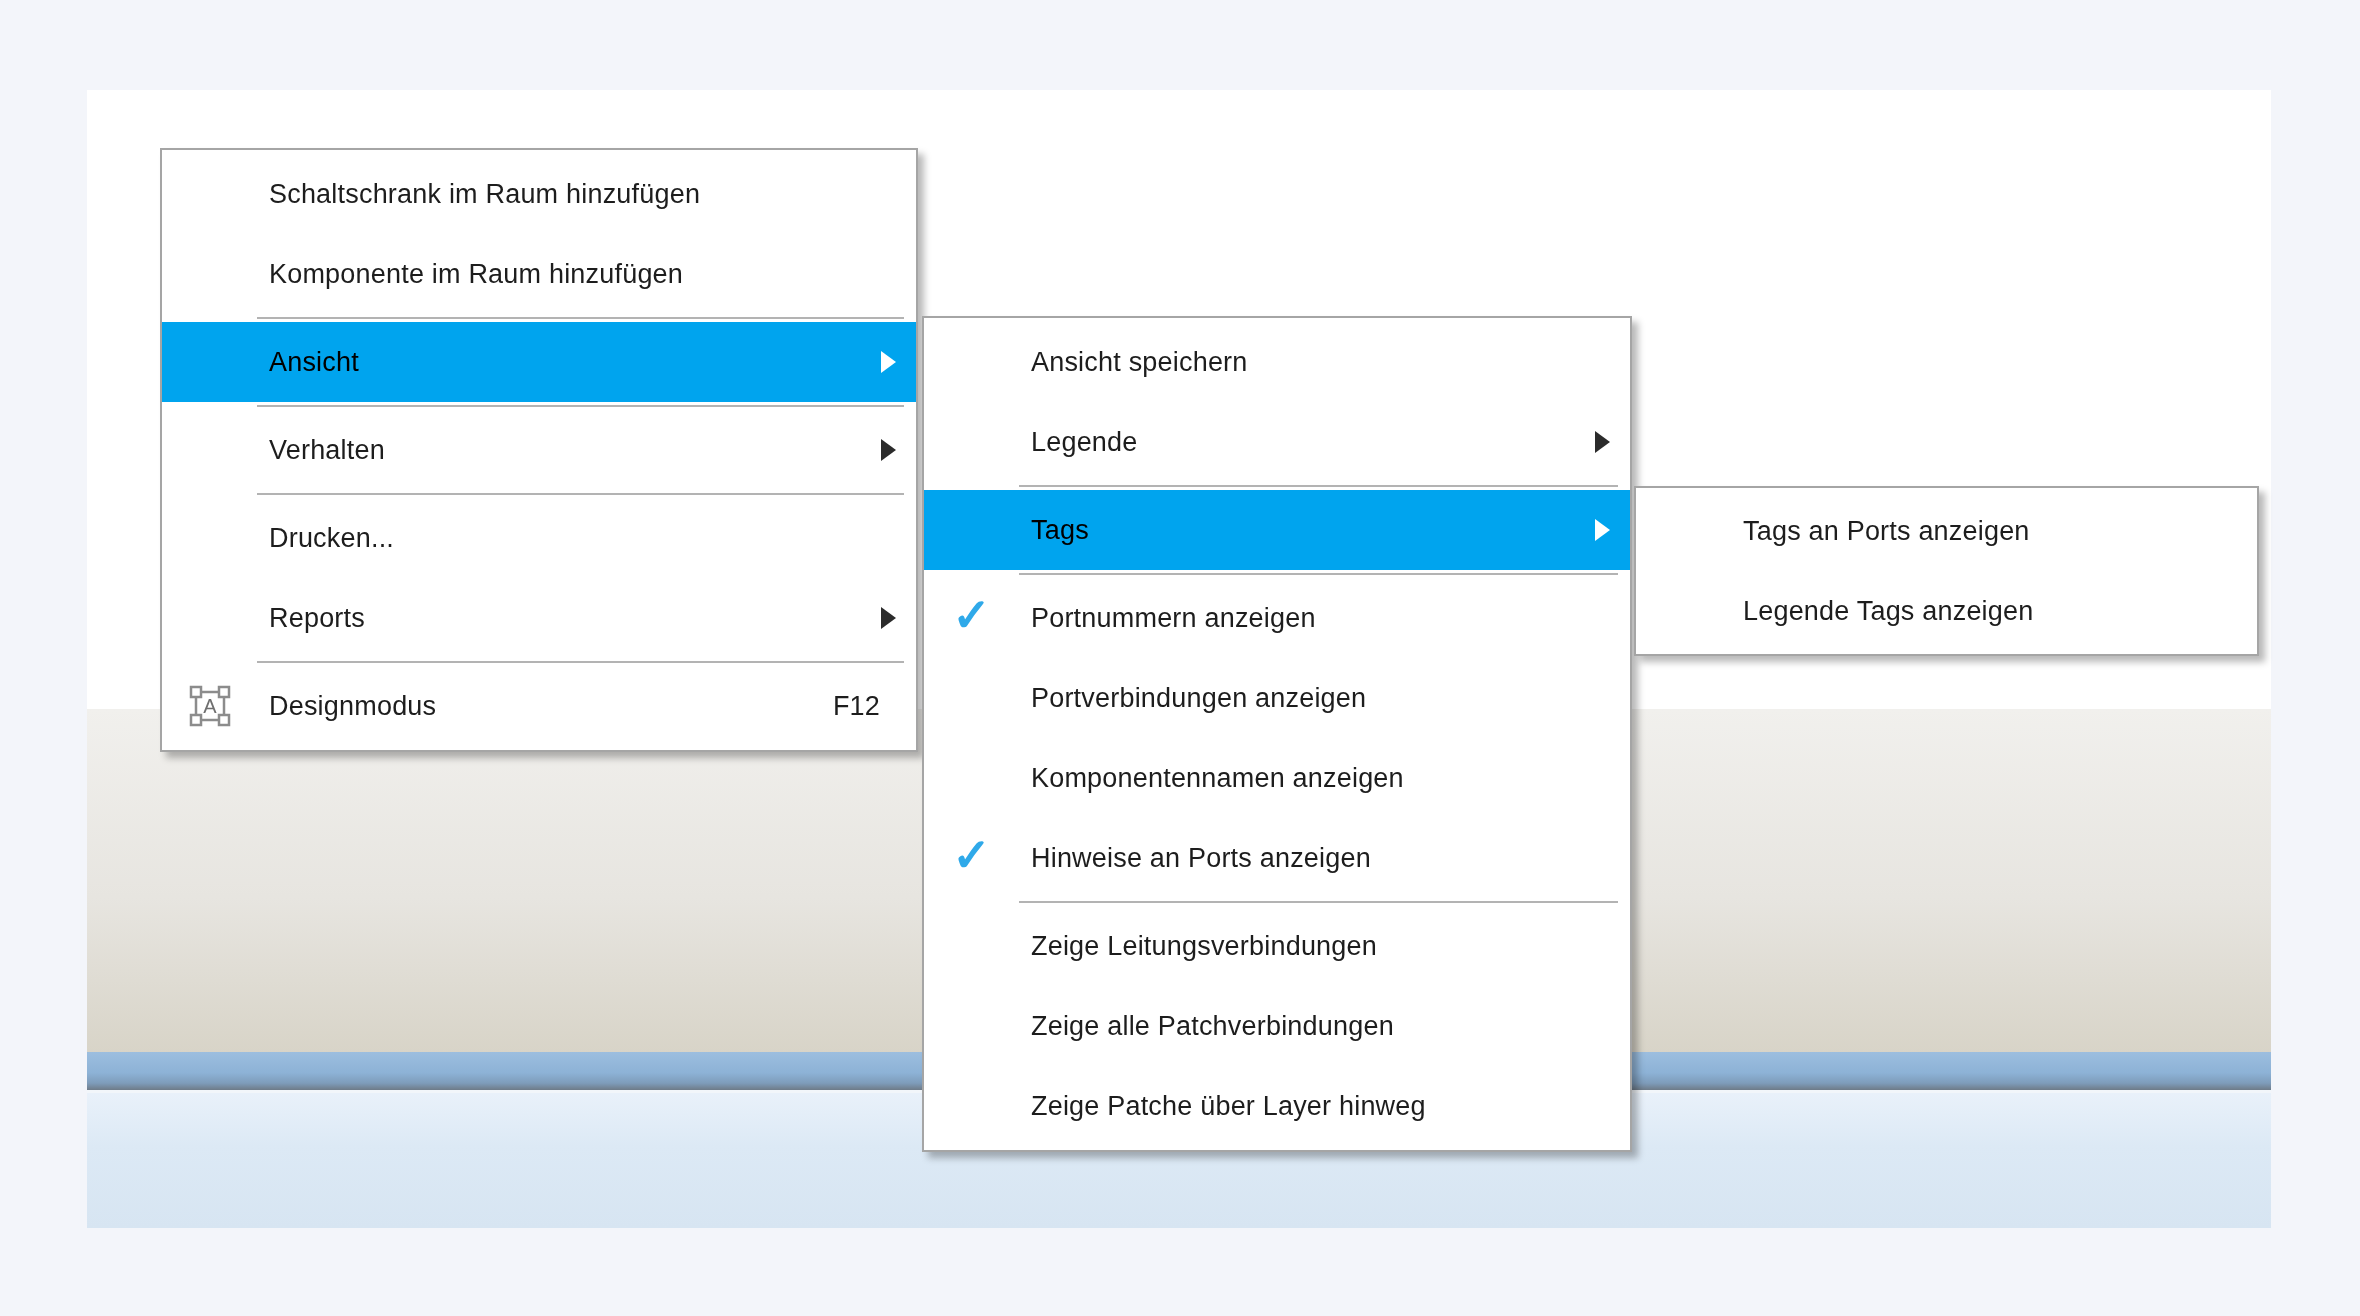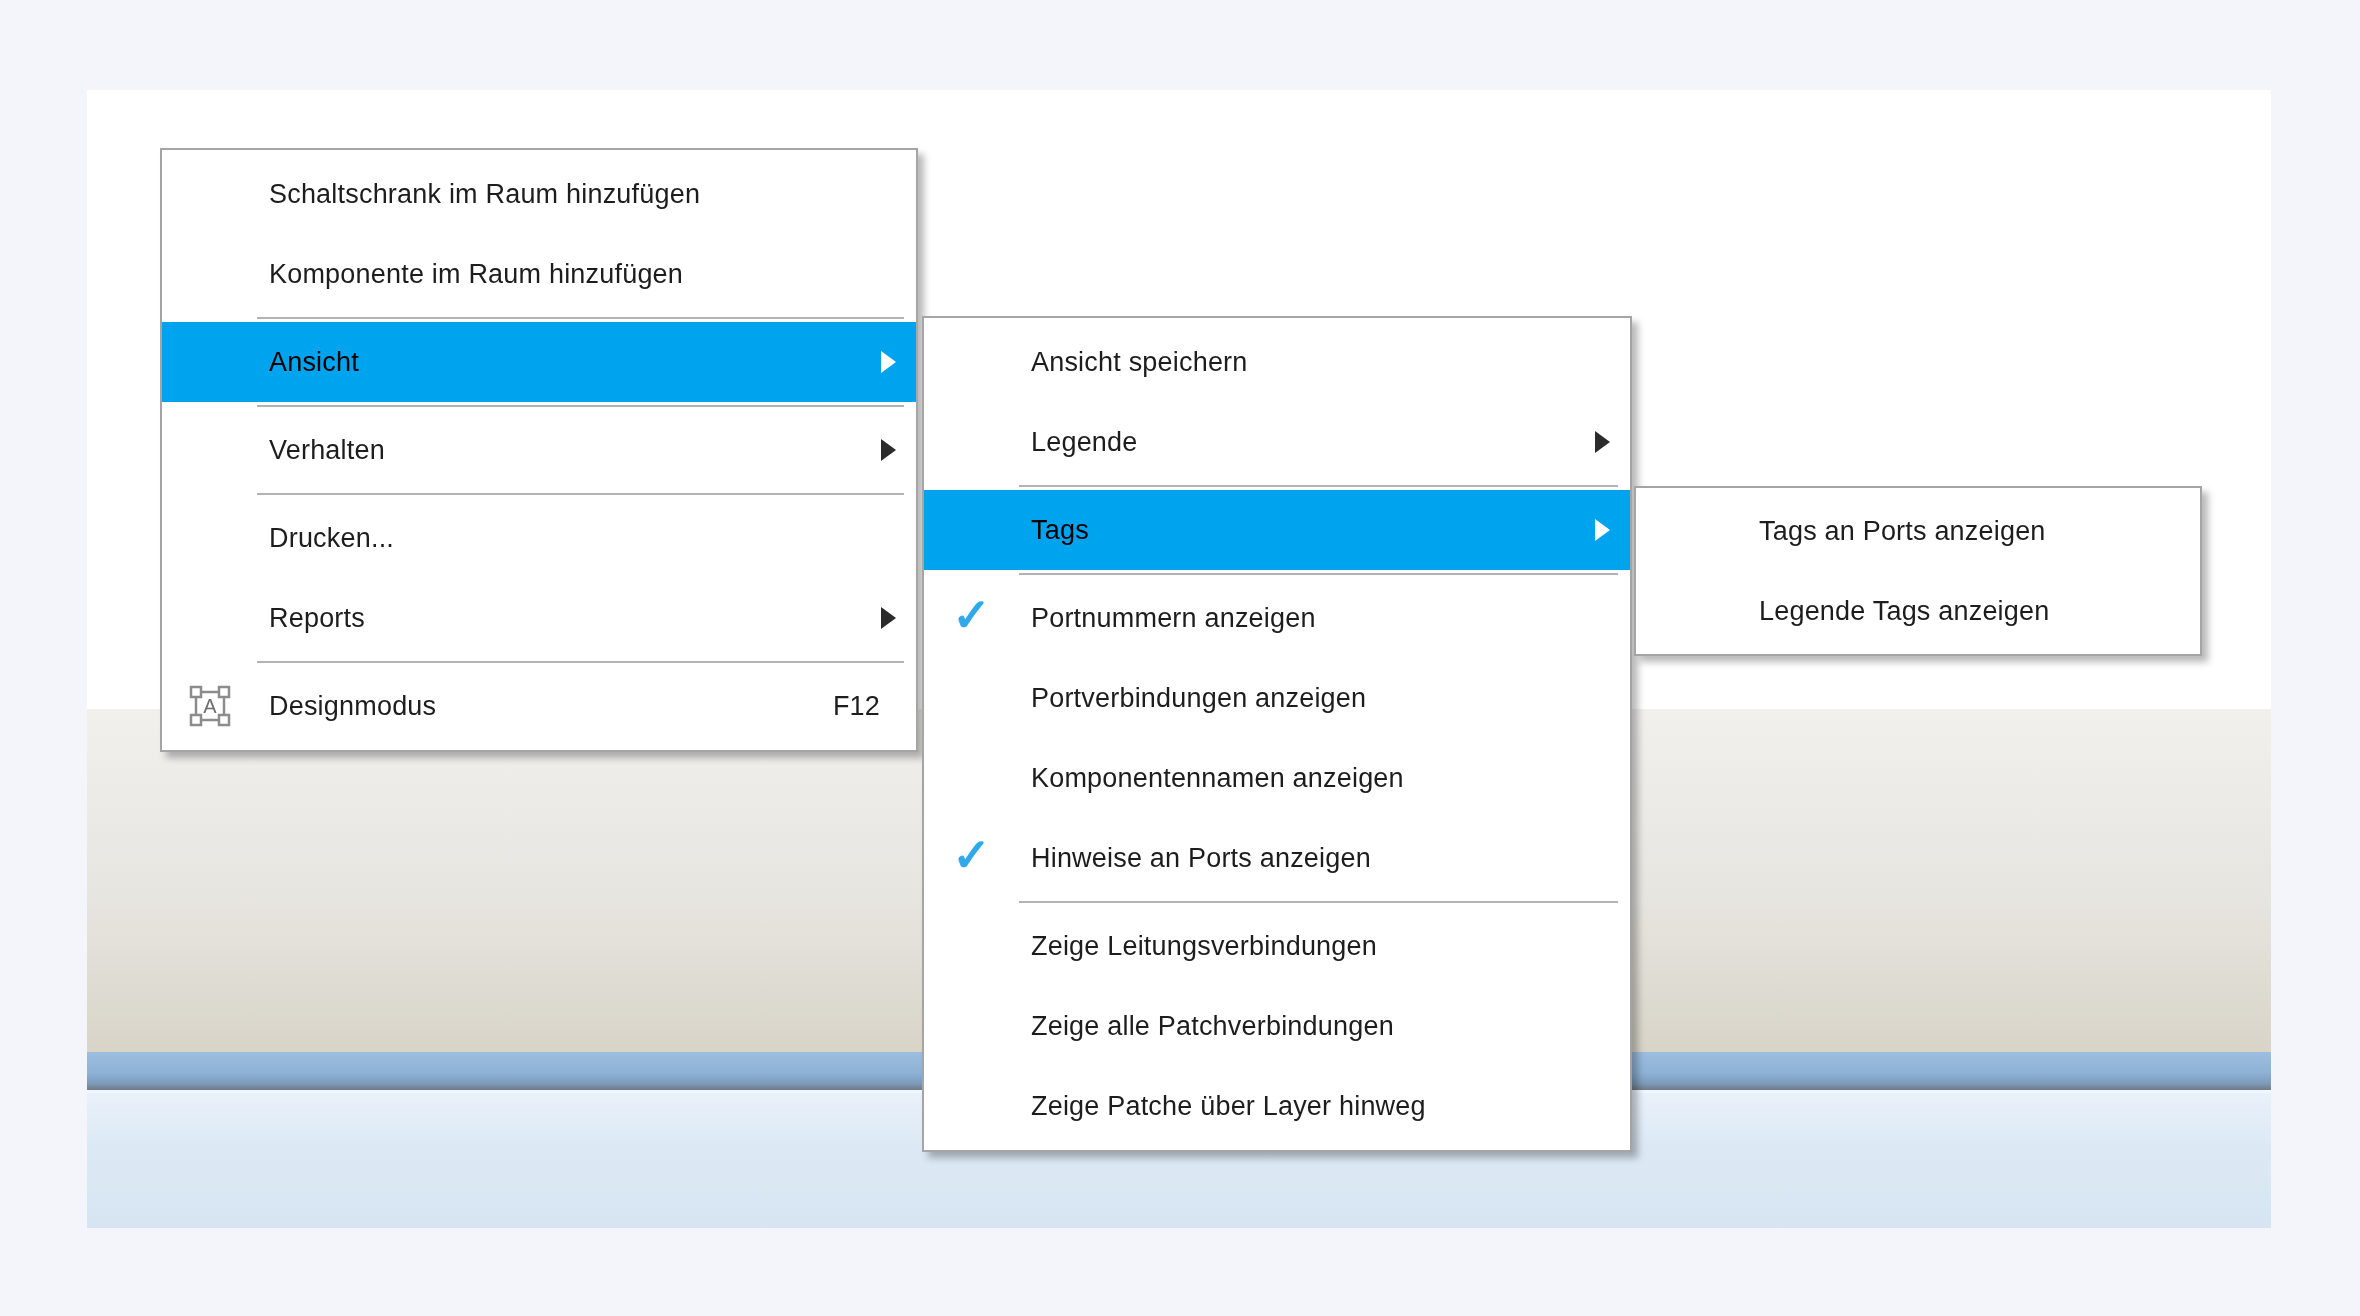--- a/index.html
+++ b/index.html
@@ -19,21 +19,21 @@
     background:linear-gradient(180deg,#e9f1fa 0%,#dce9f5 40%,#d7e5f2 100%);
     border-top:3px solid #f2f6fa;box-sizing:border-box;}
   
   .menu{
     position:absolute;background:#ffffff;border:2px solid #a5a5a5;
     box-shadow:6px 6px 7px rgba(0,0,0,0.28);
     padding:4px 0;box-sizing:border-box;
   }
   #menu-context{left:160px;top:148px;width:758px;}
   #menu-view{left:922px;top:316px;width:710px;}
-  #menu-tags{left:1634px;top:486px;width:568px;padding:3px 16px;}
+  #menu-tags{left:1634px;top:486px;width:625px;padding:3px 0;}
   .mi{
     height:80px;display:flex;align-items:center;
     font-size:27px;color:#1d1d1d;letter-spacing:0.2px;cursor:default;white-space:nowrap;
   }
   .icon-col{flex:0 0 95px;width:95px;display:flex;align-items:center;justify-content:center;}
   .label{margin-left:12px;}
   .arrow{
     margin-left:auto;margin-right:20px;width:0;height:0;flex:0 0 auto;
     border-left:15px solid #2b2b2b;border-top:11px solid transparent;border-bottom:11px solid transparent;
   }

